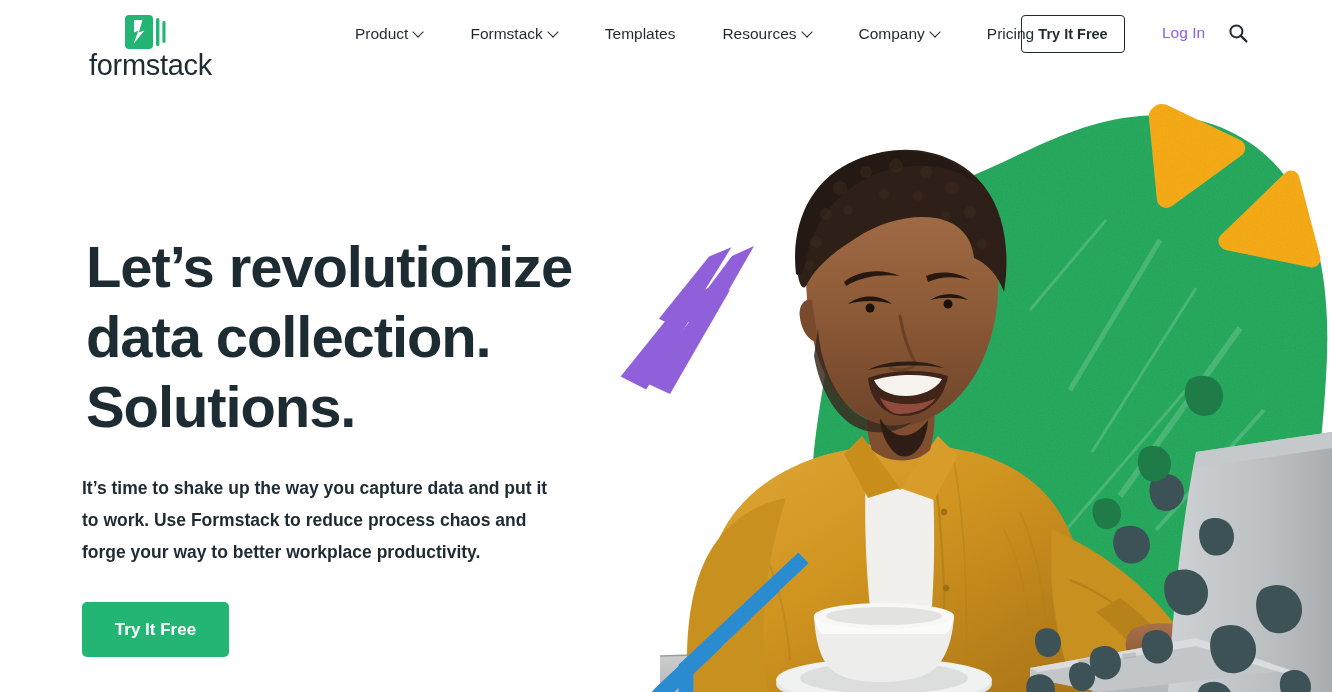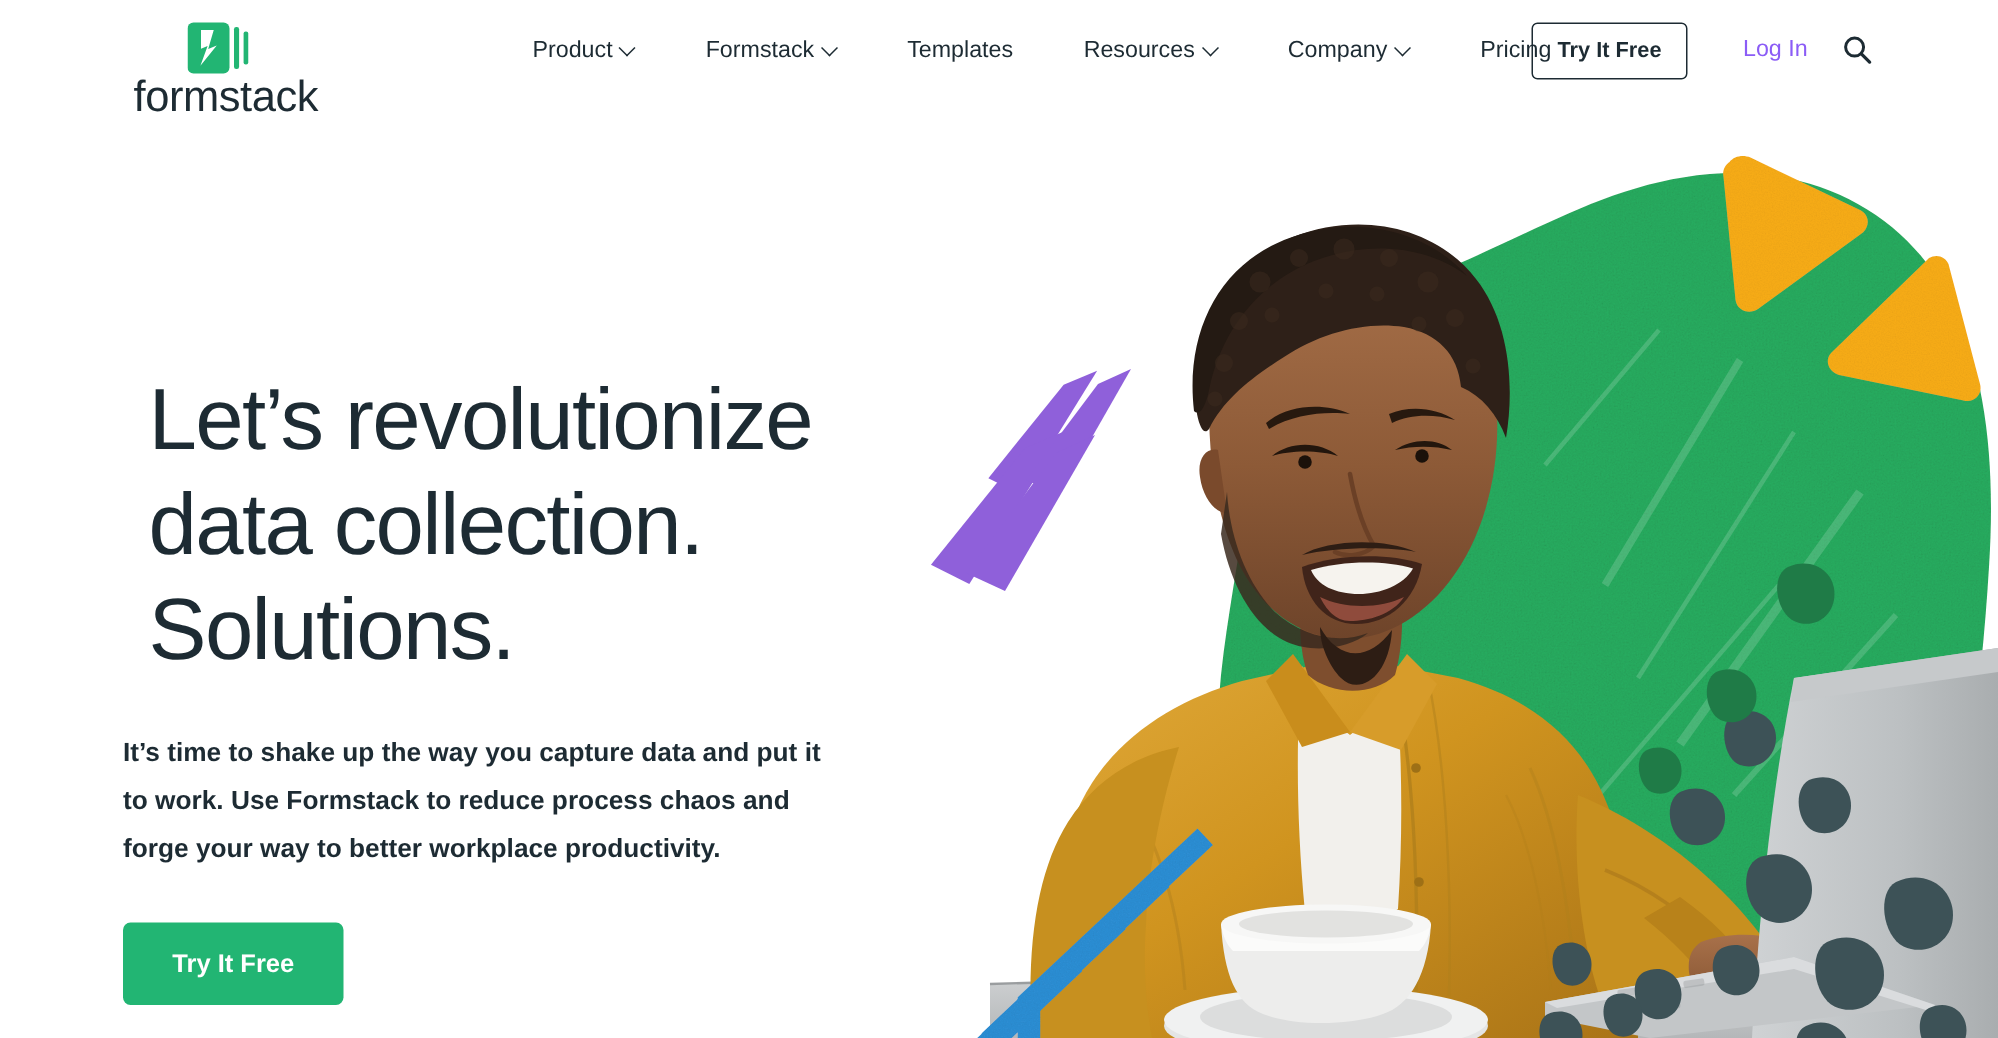--- a/index.html
+++ b/index.html
@@ -172,24 +172,24 @@
     position: absolute;
     left: 82px;
     top: 228px;
     width: 500px;
     z-index: 20;
   }
 
   .hero-title {
     font-size: 58px;
     line-height: 70px;
-    font-weight: 400;
+    font-weight: 700;
     letter-spacing: -1.1px;
     color: #1d2b33;
-    margin: 17px;
+    margin: 4px;
   }
 
   .hero-sub {
     margin-top: 30px;
     font-size: 17.5px;
     line-height: 32px;
     color: #1d2b33;
     width: 470px;
     font-weight: 700;
   }

